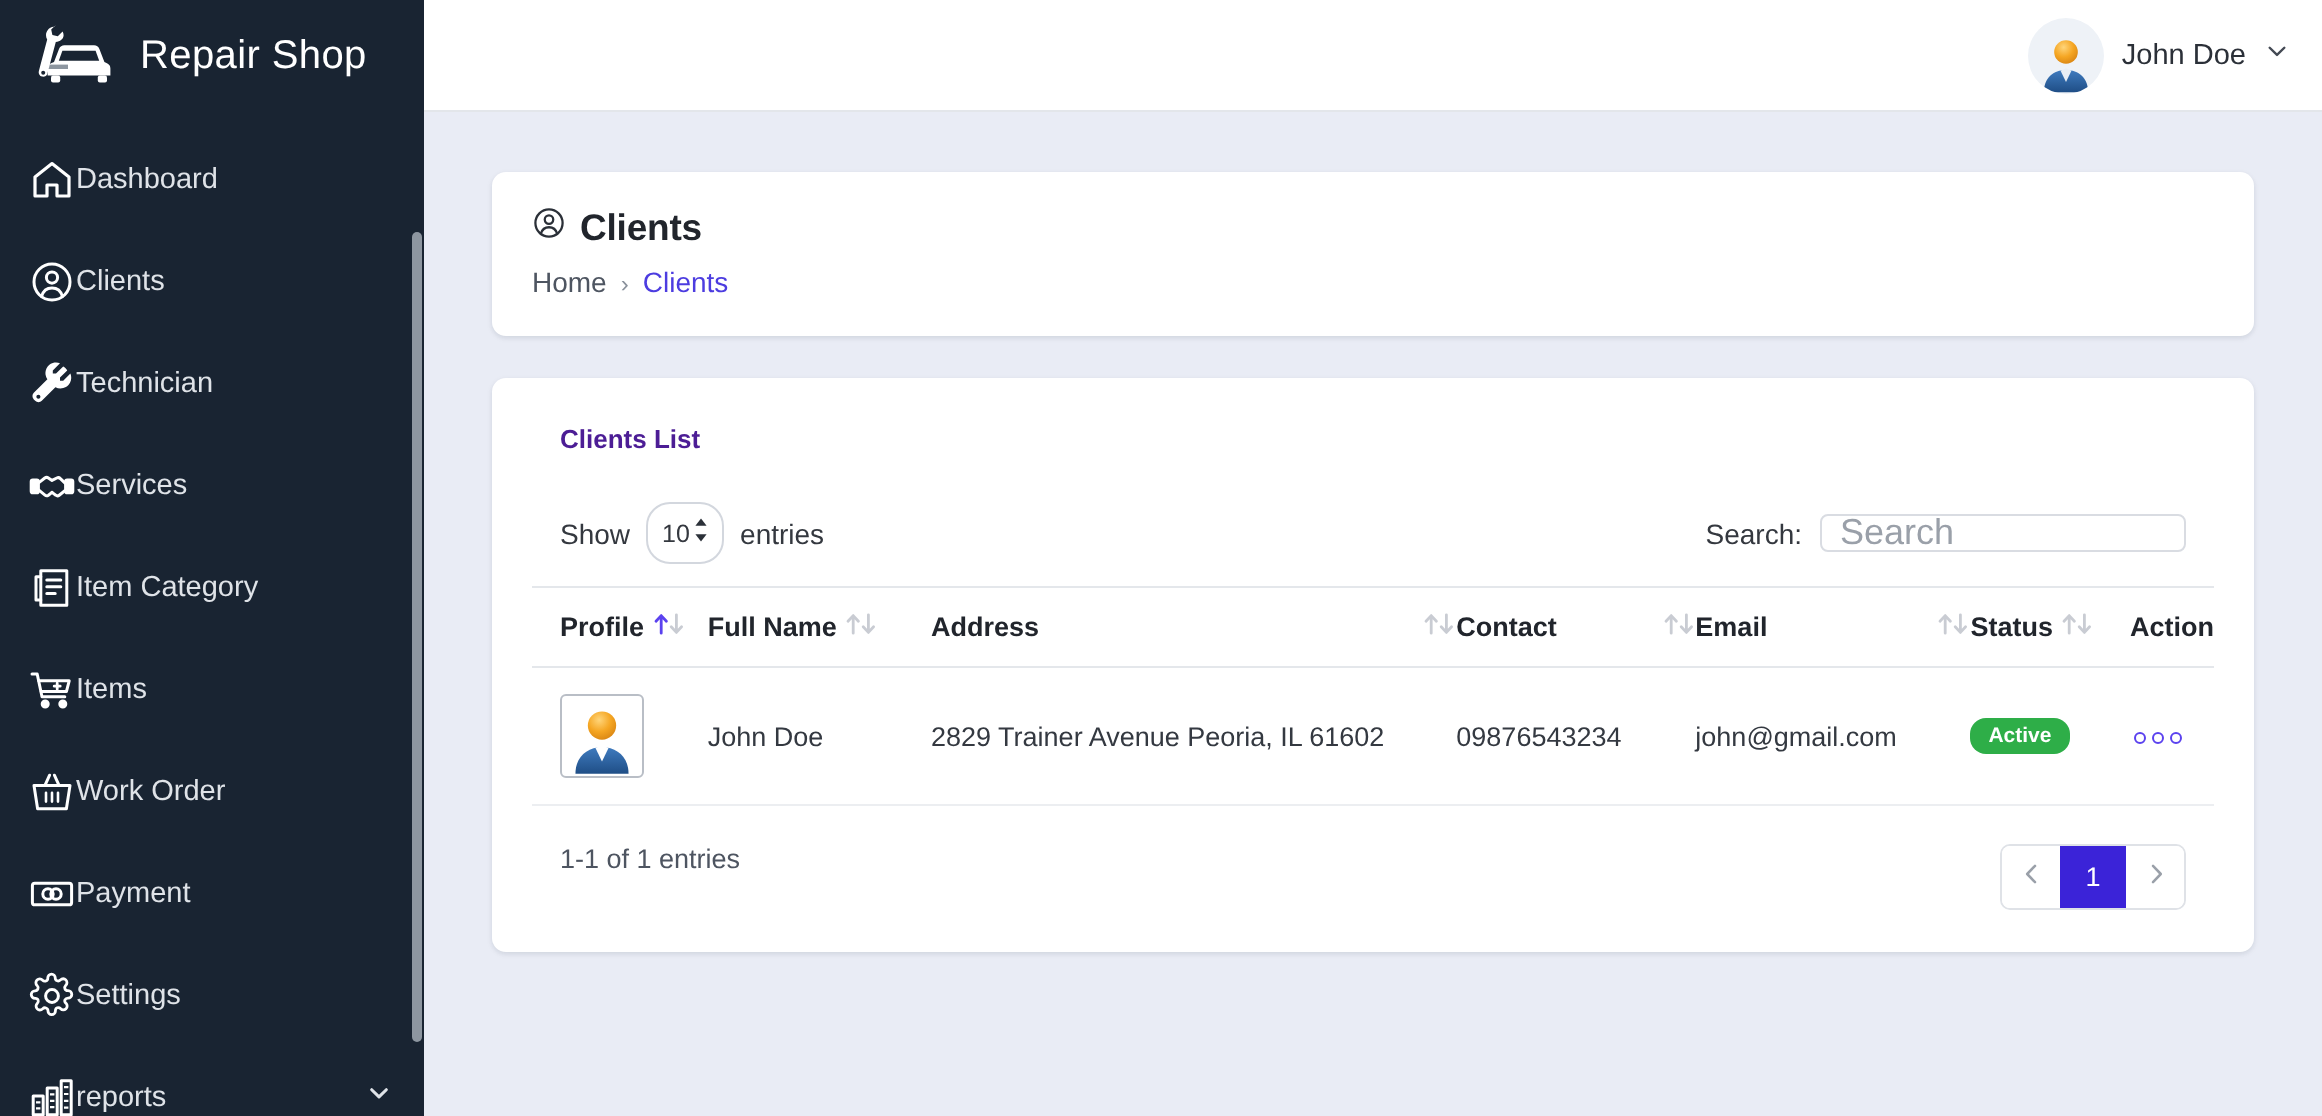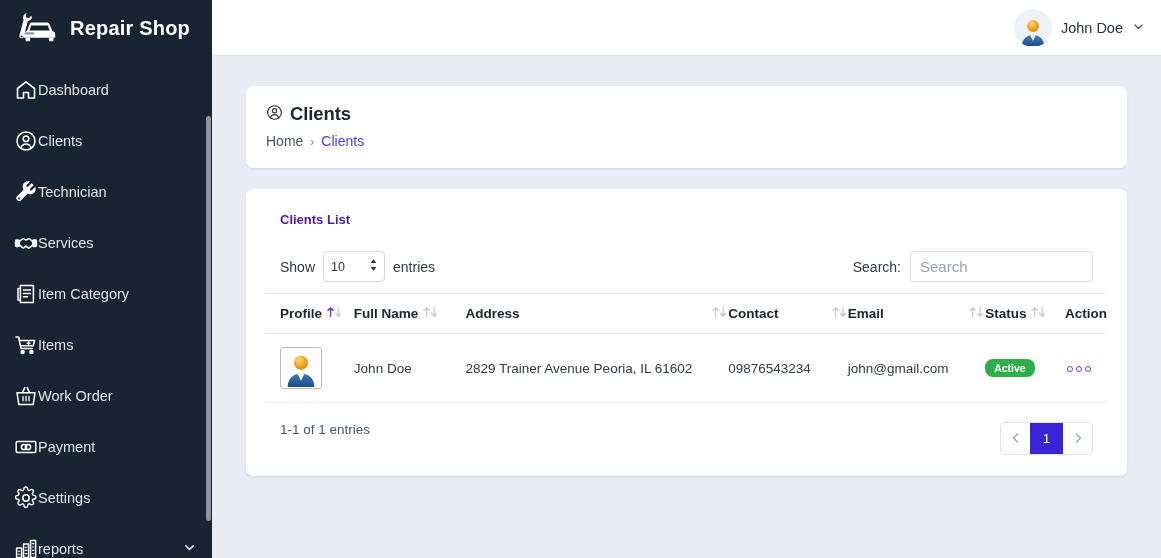--- a/index.html
+++ b/index.html
@@ -51,21 +51,21 @@
     gap: 10px;
   }
   .brand-logo {
     width: 46px; height: 34px;
     flex: 0 0 auto;
     display: block;
   }
   .brand-text {
     color: #ffffff;
     font-size: 20px;
-    font-weight: bold;
+    font-weight: normal;
     letter-spacing: .2px;
     white-space: nowrap;
   }
 
   .nav { padding-top: 8px; }
 
   .nav-item {
     display: flex;
     align-items: center;
     height: 51px;
@@ -189,24 +189,24 @@
     padding: 0 14px;
   }
   .length-control {
     display: flex;
     align-items: center;
     gap: 8px;
     font-size: 14px;
     color: #34383f;
   }
   .length-select {
-    width: 62px;
+    width: 39px;
     height: 31px;
     border: 1px solid #d3d7de;
-    border-radius: 4px;
+    border-radius: 12px;
     background: #fff;
     font-family: "Liberation Sans", sans-serif;
     font-size: 12.5px;
     color: #34383f;
     padding-left: 7px;
     display: flex;
     align-items: center;
     justify-content: space-between;
     padding-right: 6px;
     cursor: pointer;
@@ -215,27 +215,27 @@
 
   .search-control {
     display: flex;
     align-items: center;
     gap: 9px;
     font-size: 14px;
     color: #34383f;
   }
   .search-input {
     width: 183px;
-    height: 31px;
+    height: 19px;
     border: 1px solid #d9dce2;
     border-radius: 4px;
     background: #fff;
     padding: 0 9px;
     font-family: "Liberation Sans", sans-serif;
-    font-size: 15px;
+    font-size: 18px;
     color: #0f172a;
     outline: none;
   }
   .search-input::placeholder { color: #9aa0a9; }
 
   
   table#clients-table {
     width: 100%;
     border-collapse: collapse;
     margin-top: 11px;

